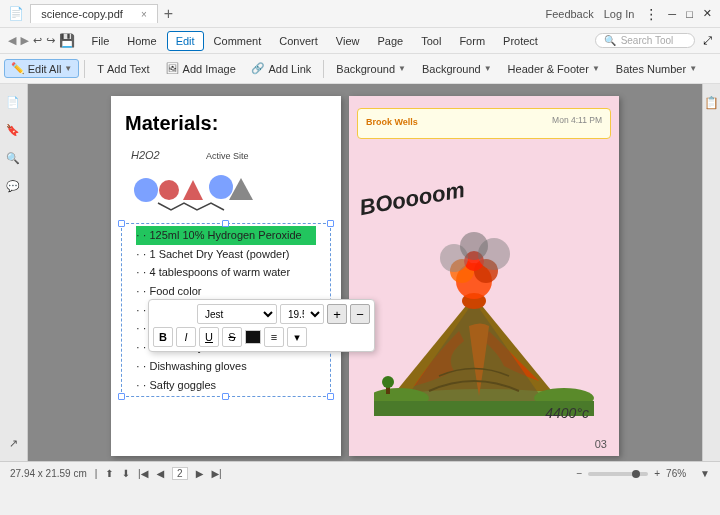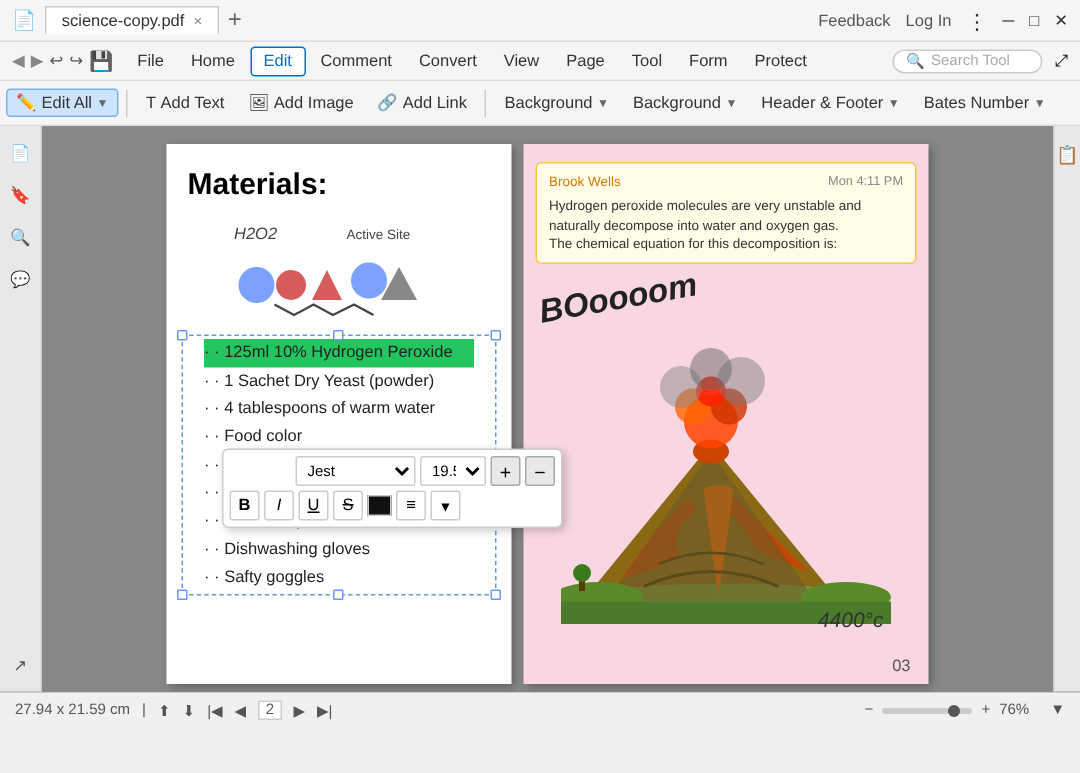--- a/index.html
+++ b/index.html
@@ -18,21 +18,21 @@
     }
     .title-bar .tab {
       background: white;
       border: 1px solid #ccc;
       border-bottom: none;
       padding: 3px 10px;
       font-size: 11px;
       margin-right: 2px;
       display: flex;
       align-items: center;
-      gap: 6px;
+      gap: 18px;
     }
     .title-bar .tab .close-x { font-size: 10px; color: #888; cursor: pointer; }
     .title-bar .new-tab { font-size: 16px; color: #666; margin-left: 4px; cursor: pointer; }
     .title-bar-right {
       margin-left: auto;
       display: flex;
       align-items: center;
       gap: 10px;
       font-size: 11px;
     }
@@ -173,21 +173,20 @@
       font-weight: bold;
       color: #000000;
       padding: 16px 14px 6px;
     }
 
     
     .chem-area {
       height: 80px;
       padding: 4px 10px;
       position: relative;
-      margin-left: 25px;
     }
 
     
     .float-toolbar {
       position: absolute;
       top: 215px;
       left: 120px;
       background: white;
       border: 1px solid #ccc;
       border-radius: 4px;
@@ -288,21 +287,21 @@
       right: 8px;
       background: #fffde7;
       border: 1px solid #f5c842;
       border-radius: 4px;
       padding: 6px 8px;
       font-size: 9.5px;
       color: #333;
       line-height: 1.4;
     }
     .annotation-author {
-      font-weight: normal;
+      font-weight: bold;
       color: #d97706;
       font-size: 9px;
       text-align: center;
     }
     .annotation-time {
       font-size: 8.5px;
       color: #888;
       float: right;
     }
 
@@ -553,25 +552,20 @@
           </ul>
         </div>
       </div>
 
       <div class="page-right">
 
         <div class="annotation-box">
           <div style="margin-bottom:3px;">
             <span class="annotation-author">Brook Wells</span>
             <span class="annotation-time">Mon 4:11 PM</span>
-          </div>
-          <div style="font-size:9px;line-height:1.4;color:#333;">
-            Hydrogen peroxide molecules are very unstable and<br>
-            naturally decompose into water and oxygen gas.<br>
-            The chemical equation for this decomposition is:
           </div>
         </div>
 
         <div class="boom-text">BOoooom</div>
 
         <div class="volcano-area">
           <svg class="volcano-svg" viewBox="0 0 220 200">
 
             <polygon points="10,190 100,80 190,190" fill="#8B6914"></polygon>
 

